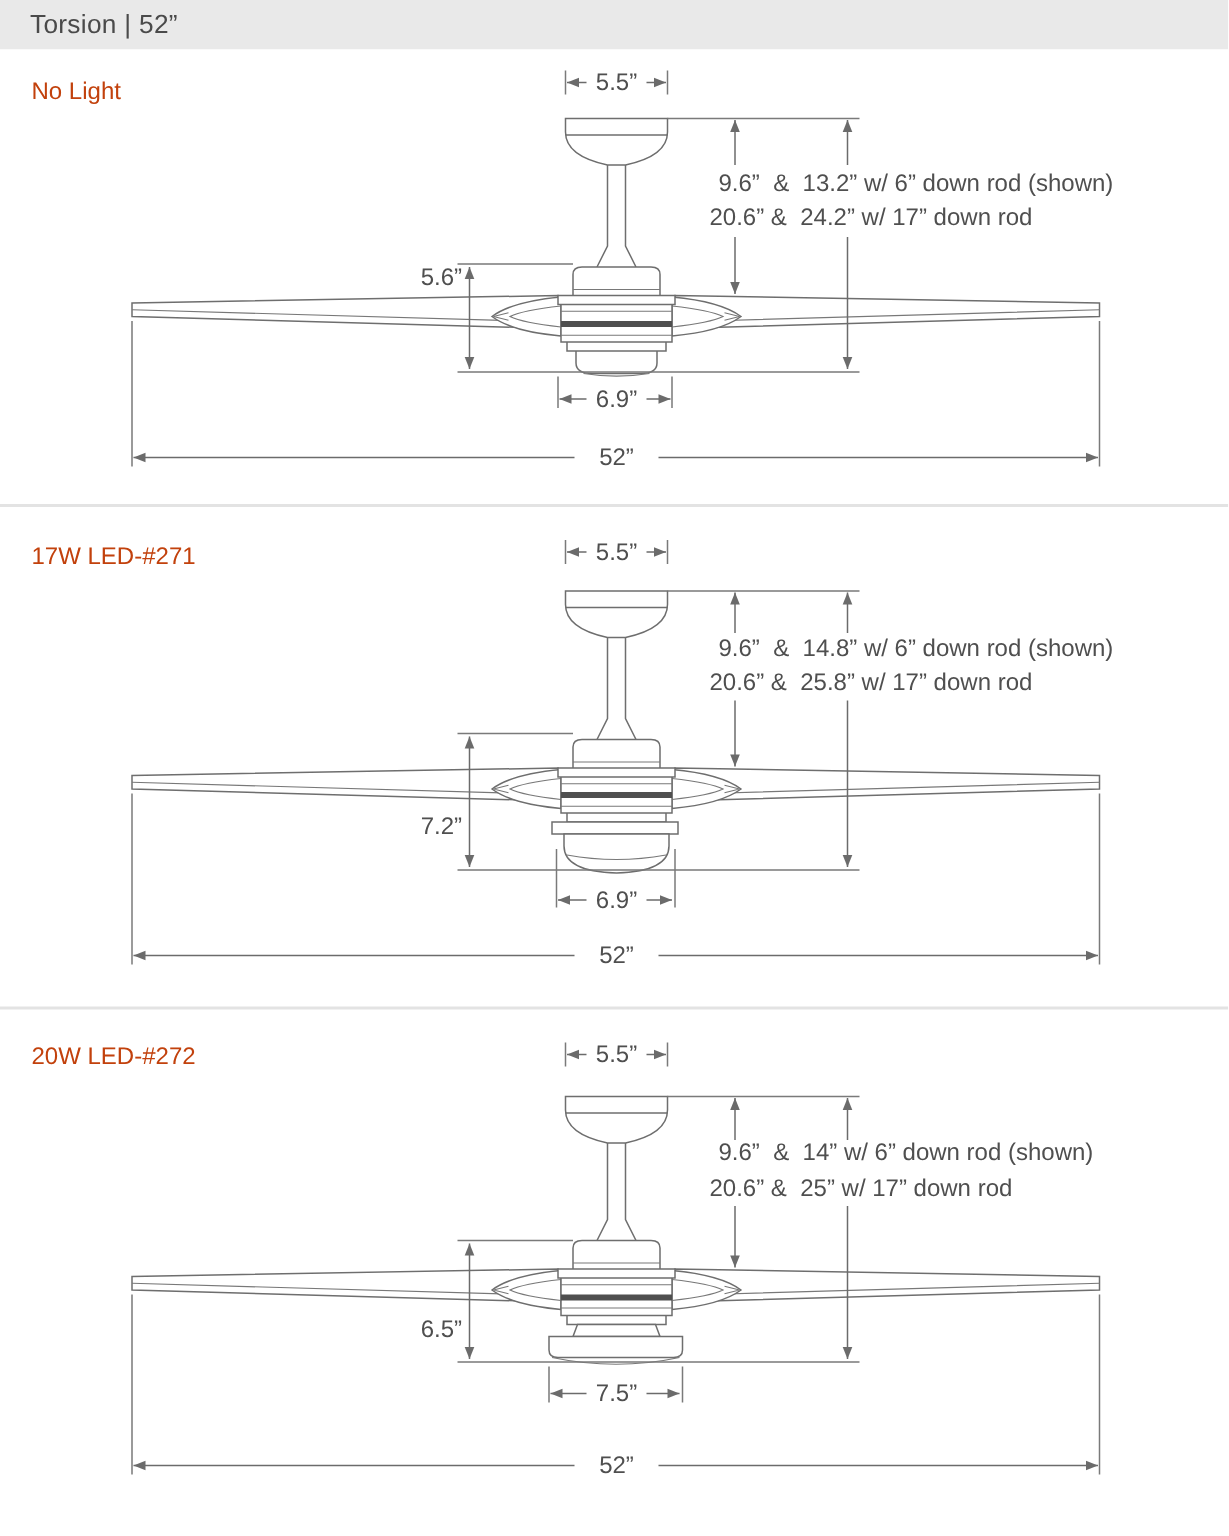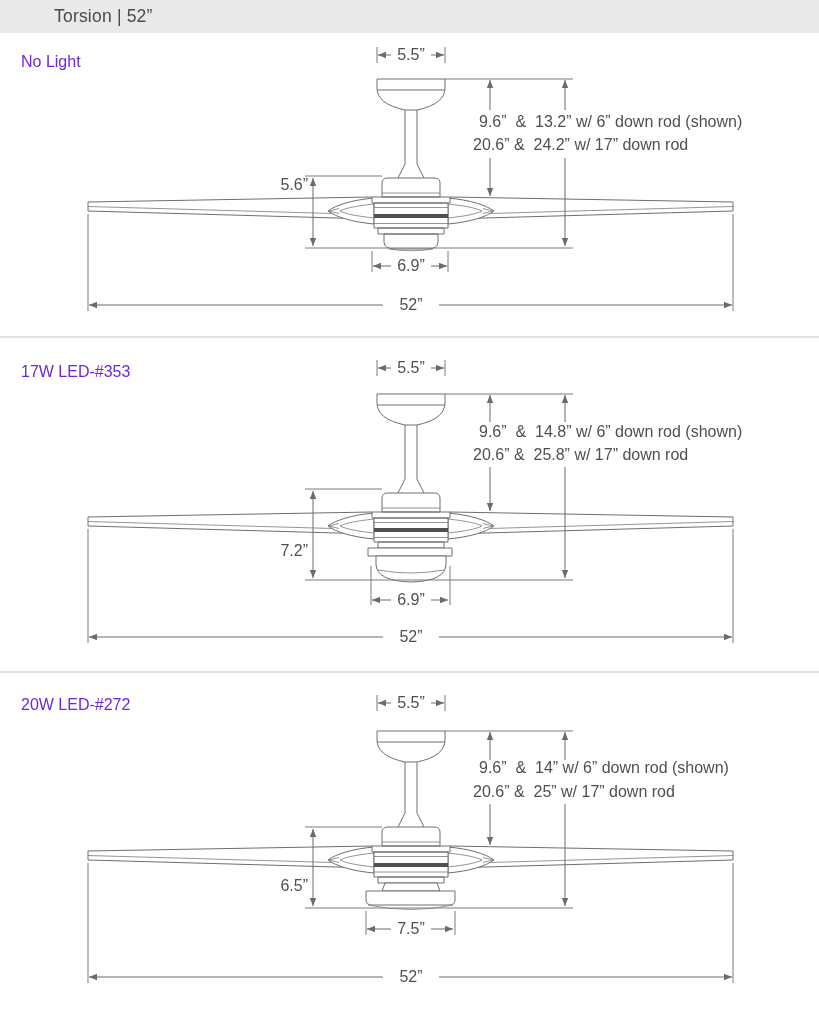--- a/index.html
+++ b/index.html
@@ -1,23 +1,23 @@
 <!DOCTYPE html>
 <html><head>
 <meta charset="utf-8">
 <style>
   html,body{margin:0;padding:0;background:#fff;}
   #page{position:relative;width:819px;height:1024px;background:#fff;overflow:hidden;
         font-family:"Liberation Sans",sans-serif;color:#4f4f4f;}
   .topbar{position:relative;width:819px;height:33px;background:#e9e9e9;
           display:flex;align-items:center;box-sizing:border-box;padding-left:20px;}
-  .topbar .title{font-size:17.5px;color:#4a4a4a;letter-spacing:.2px;margin-left:34px;}
+  .topbar .title{font-size:17.5px;color:#4a4a4a;letter-spacing:.2px;}
   .panel{position:relative;width:819px;background:#fff;}
   .panel.sep{border-top:2px solid #e3e3e3;box-sizing:border-box;}
-  .sec-label{position:absolute;left:21px;font-size:16px;color:#6d28d9;z-index:2;}
+  .sec-label{position:absolute;left:21px;font-size:16px;color:#c2410c;z-index:2;}
   svg{position:absolute;left:0;top:0;display:block;}
   .ln{stroke:#6e6e6e;stroke-width:1;fill:none;}
   .lnw{stroke:#6e6e6e;stroke-width:1;fill:#fff;}
   .thin{stroke:#7a7a7a;stroke-width:1;fill:none;}
   .dim{stroke:#6b6b6b;stroke-width:1;fill:none;}
   .inner{stroke:#787878;stroke-width:.8;fill:none;}
   .band{fill:#4f4f4f;stroke:none;}
   .dt{font:16px "Liberation Sans",sans-serif;fill:#4f4f4f;white-space:pre;}
 </style>
 </head>
@@ -80,21 +80,21 @@
       <text class="dt" x="411" y="60" text-anchor="middle">5.5”</text>
       <text class="dt" x="479" y="127">9.6”  &amp;  13.2” w/ 6” down rod (shown)</text>
       <text class="dt" x="473" y="150">20.6” &amp;  24.2” w/ 17” down rod</text>
       <text class="dt" x="308" y="190" text-anchor="end">5.6”</text>
       <text class="dt" x="411" y="271" text-anchor="middle">6.9”</text>
       <text class="dt" x="411" y="310" text-anchor="middle">52”</text>
     </svg>
   </div>
 
   <div class="panel sep" style="height:335px">
-    <div class="sec-label" style="top:25px">17W LED-#353</div>
+    <div class="sec-label" style="top:25px">17W LED-#271</div>
     <svg width="819" height="333" viewBox="0 338 819 333">
       <defs>
         <marker id="arr2" viewBox="0 0 10 10" refX="10" refY="5" markerWidth="10" markerHeight="8" orient="auto-start-reverse">
           <path d="M0,1 L10,5 L0,9 Z" fill="#6b6b6b"></path>
         </marker>
       </defs>
       <path class="lnw" d="M88,517 L372,512 L372,534 L88,526 Z M733,517 L450,512 L450,534 L733,526 Z"></path>
       <path class="inner" d="M88,521.5 L350,529 M733,521.5 L472,529"></path>
       <path class="lnw" d="M374,513 C352,515 336,520 328,526 C336,532 352,537 374,539 Z"></path>
       <path class="inner" d="M374,519 C356,521 346,523 340,526 C346,529 356,531 374,533 M339,523.5 L329,526 L339,528.5"></path>

